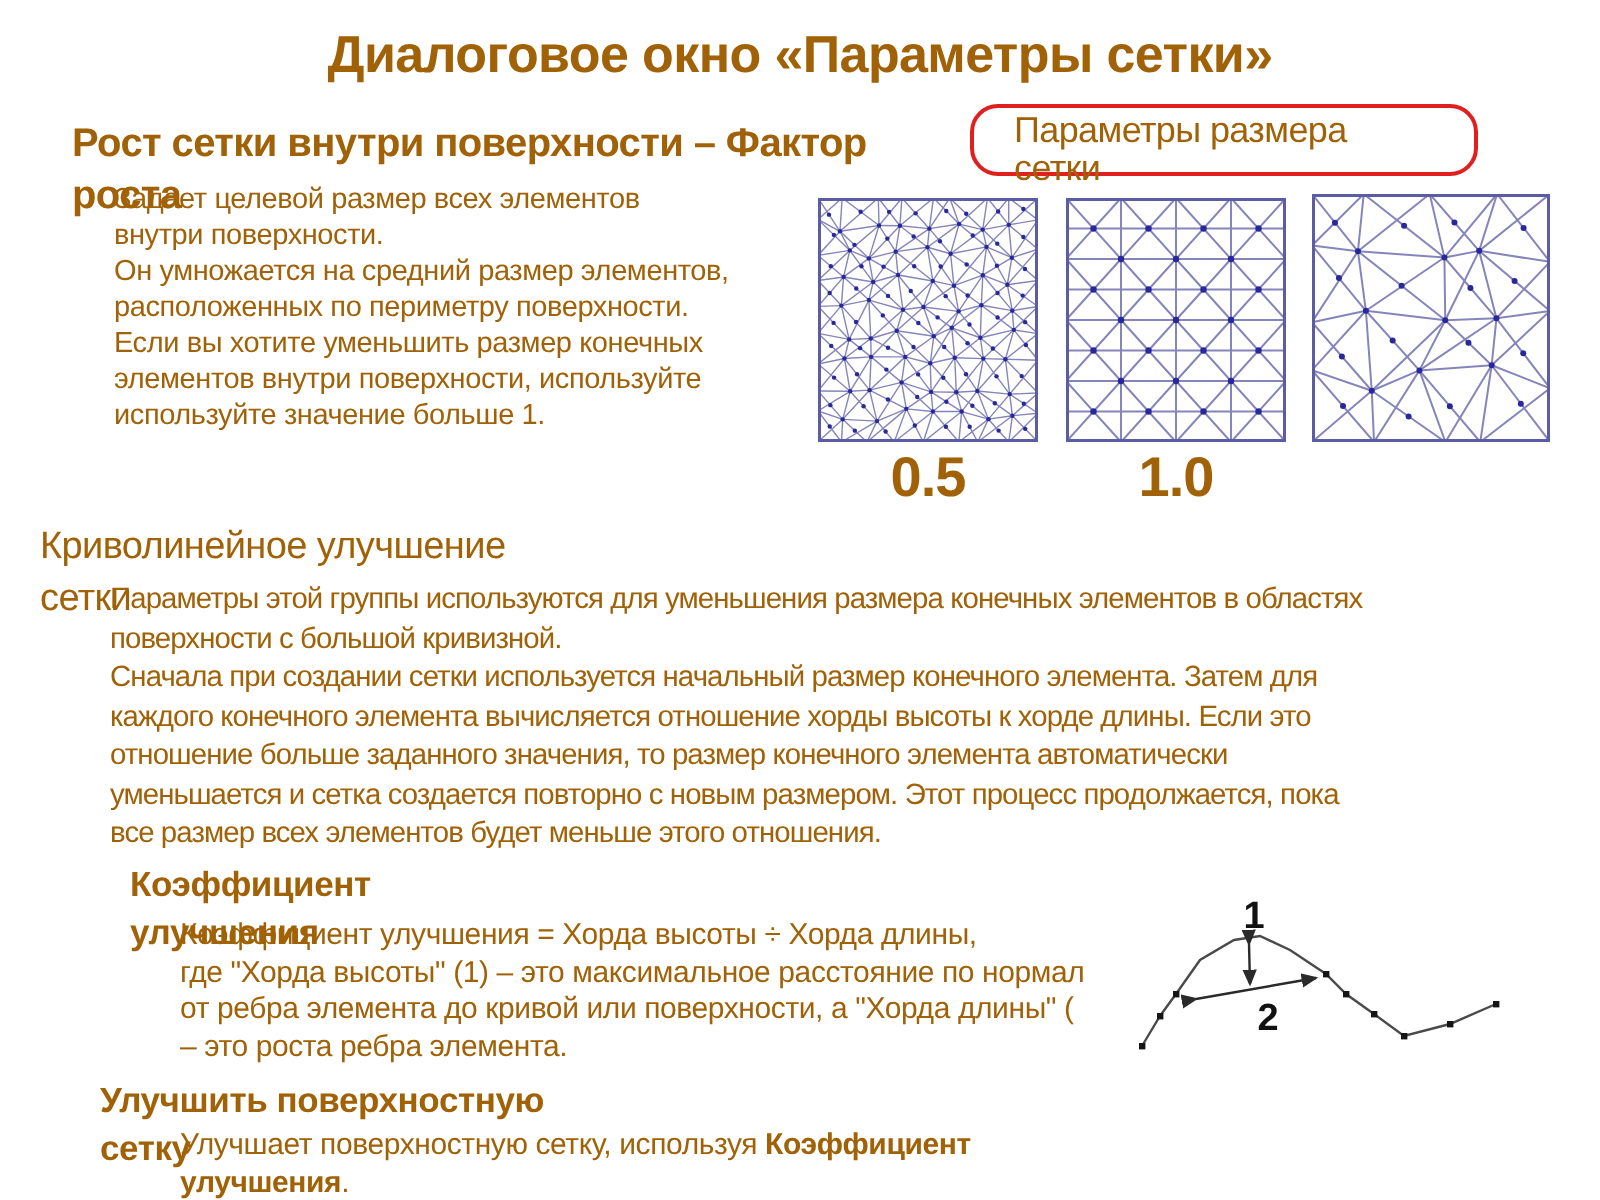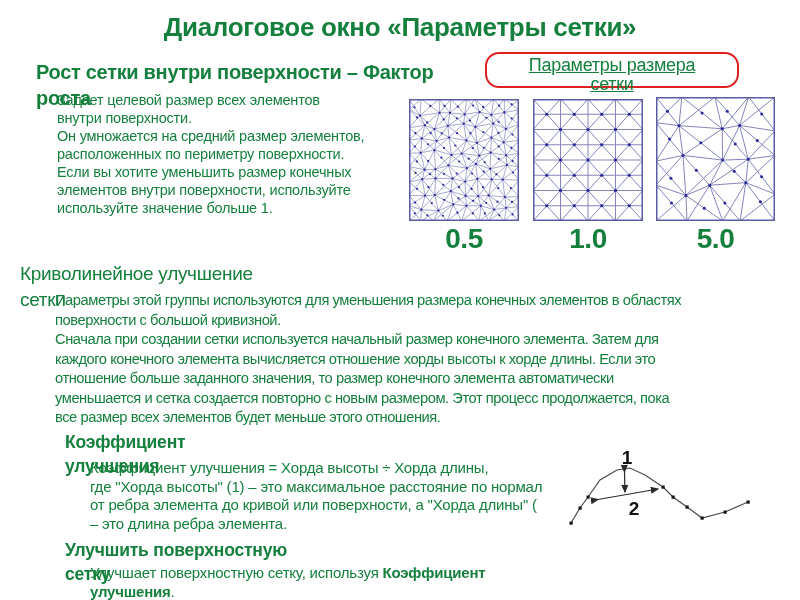--- a/index.html
+++ b/index.html
@@ -1,37 +1,37 @@
 <!DOCTYPE html>
 <html><head>
 <meta charset="utf-8">
 <style>
   html,body{margin:0;padding:0;background:#888;}
   .slide{
     position:relative;width:800px;height:600px;background:#ffffff;overflow:hidden;
-    font-family:"Liberation Sans","DejaVu Sans",sans-serif;color:#15803d;
+    font-family:"Liberation Sans","DejaVu Sans",sans-serif;color:#a16207;
   }
   .abs{position:absolute;}
   .nowrap{white-space:nowrap;}
   .title{
     top:12px;left:0;width:800px;text-align:center;
     font-size:26px;font-weight:bold;letter-spacing:-0.3px;
   }
   .callout{
     left:485px;top:52px;width:250px;height:32px;
     border:2.5px solid #e02020;border-radius:14px;
   }
   .callout-text{
-    width:210px;margin:2px auto 0 auto;text-align:center;
-    font-size:18px;line-height:19px;letter-spacing:-0.3px;text-decoration:underline;
+    width:210px;margin:2px auto 0 auto;
+    font-size:18px;line-height:19px;letter-spacing:-0.3px;
   }
   .h-growth{left:20px;top:59px;font-size:20px;font-weight:bold;line-height:26px;letter-spacing:-0.3px;margin-left:16px;}
   .h-curv{left:20px;top:261px;font-size:19px;font-weight:normal;line-height:26px;letter-spacing:-0.3px;}
   .h-coef{left:65px;top:431px;font-size:17.5px;font-weight:bold;line-height:23.5px;letter-spacing:-0.2px;}
-  .h-impr{left:65px;top:539px;font-size:17.5px;font-weight:bold;line-height:23.5px;letter-spacing:-0.2px;}
+  .h-impr{left:50px;top:539px;font-size:17.5px;font-weight:bold;line-height:23.5px;letter-spacing:-0.2px;}
   .body-growth{left:57px;top:91px;font-size:14.5px;line-height:18px;letter-spacing:-0.2px;}
   .body-curv{left:55px;top:291px;font-size:14.7px;line-height:19.5px;letter-spacing:-0.45px;}
   .body-coef{left:90px;top:459px;font-size:15px;line-height:18.5px;letter-spacing:-0.2px;}
   .body-impr{left:90px;top:564px;font-size:15px;line-height:18.5px;letter-spacing:-0.2px;}
   .mesh-label{position:absolute;top:223px;text-align:center;font-size:28px;font-weight:bold;letter-spacing:-0.5px;}
   .fig{position:absolute;}
 </style>
 </head>
 <body>
 
@@ -705,21 +705,20 @@
       <circle cx="66.62494109058753" cy="63.109829795314" r="1.5" fill="#28289a"></circle>
       <circle cx="92.23106462694705" cy="62.139188623288646" r="1.5" fill="#28289a"></circle>
       <circle cx="29.88478730339557" cy="98.37720410269685" r="1.5" fill="#28289a"></circle>
       <circle cx="53.700061068404466" cy="88.19090553629212" r="1.5" fill="#28289a"></circle>
       <circle cx="89.82881623506546" cy="85.63469192781486" r="1.5" fill="#28289a"></circle>
       <rect x="0.75" y="0.75" width="117.5" height="122.5" fill="none" stroke="#5c5ca2" stroke-width="1.5"></rect>
     </svg>
 
   <div class="mesh-label" style="left:409px;width:110px">0.5</div>
   <div class="mesh-label" style="left:533px;width:110px">1.0</div>
-  <div class="mesh-label" style="left:656px;width:119px">5.0</div>
 
   <div class="abs h-curv">
     <div class="nowrap">Криволинейное улучшение</div>
     <div class="nowrap">сетки</div>
   </div>
   <div class="abs body-curv">
     <div class="nowrap">Параметры этой группы используются для уменьшения размера конечных элементов в областях</div>
     <div class="nowrap">поверхности с большой кривизной.</div>
     <div class="nowrap">Сначала при создании сетки используется начальный размер конечного элемента. Затем для</div>
     <div class="nowrap">каждого конечного элемента вычисляется отношение хорды высоты к хорде длины. Если это</div>
@@ -729,21 +728,21 @@
   </div>
 
   <div class="abs h-coef">
     <div class="nowrap">Коэффициент</div>
     <div class="nowrap">улучшения</div>
   </div>
   <div class="abs body-coef">
     <div class="nowrap">Коэффициент улучшения = Хорда высоты ÷ Хорда длины,</div>
     <div class="nowrap">где "Хорда высоты" (1) – это максимальное расстояние по нормал</div>
     <div class="nowrap">от ребра элемента до кривой или поверхности, а "Хорда длины" (</div>
-    <div class="nowrap">– это длина ребра элемента.</div>
+    <div class="nowrap">– это роста ребра элемента.</div>
   </div>
 
   <div class="abs h-impr">
     <div class="nowrap">Улучшить поверхностную</div>
     <div class="nowrap">сетку</div>
   </div>
   <div class="abs body-impr">
     <div class="nowrap"><span>Улучшает поверхностную сетку, используя </span><b>Коэффициент</b></div>
     <div class="nowrap"><b>улучшения</b><span>.</span></div>
   </div>

